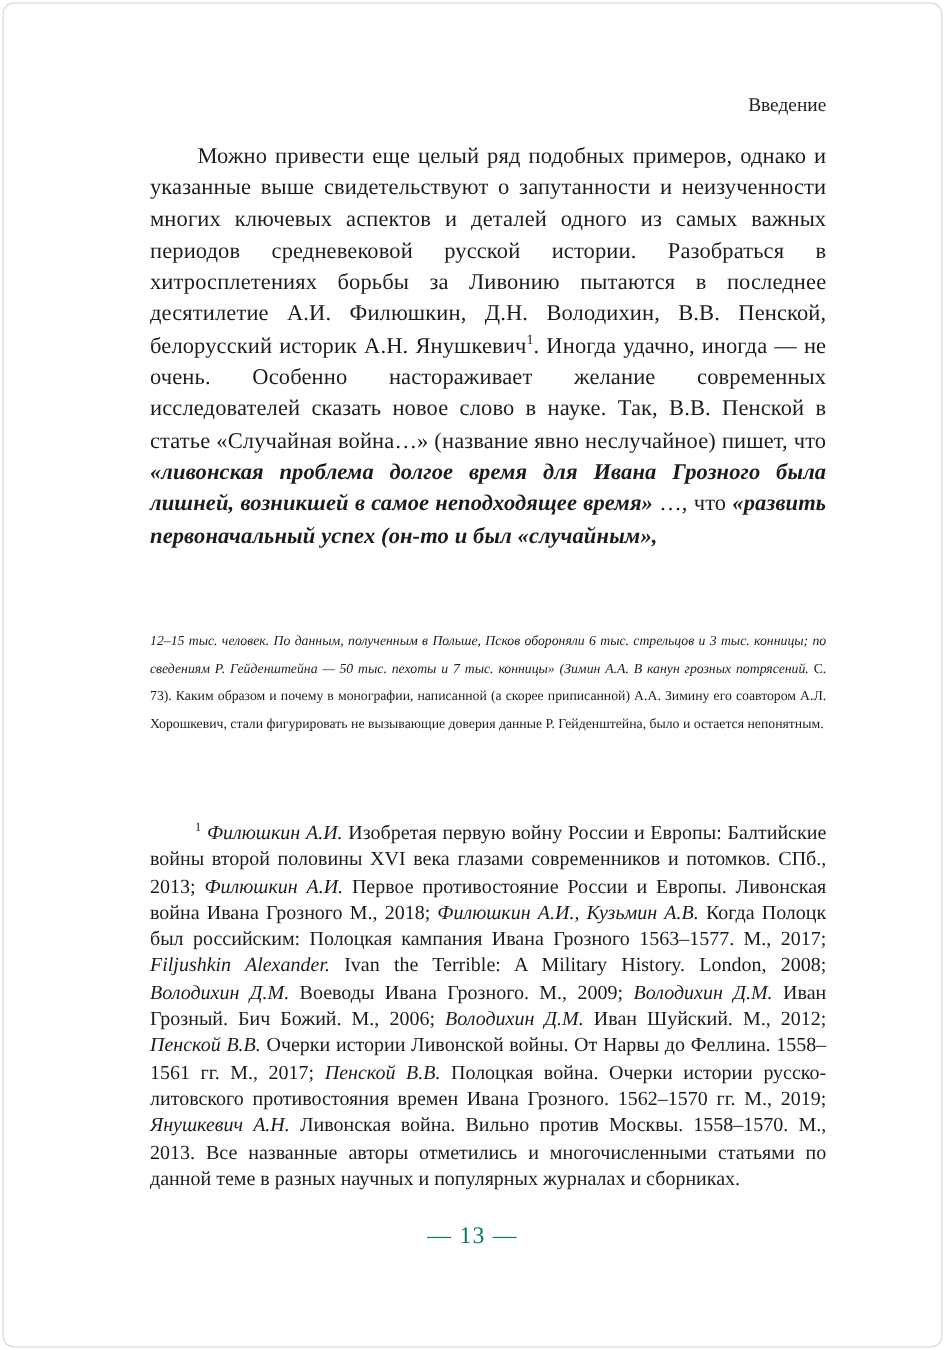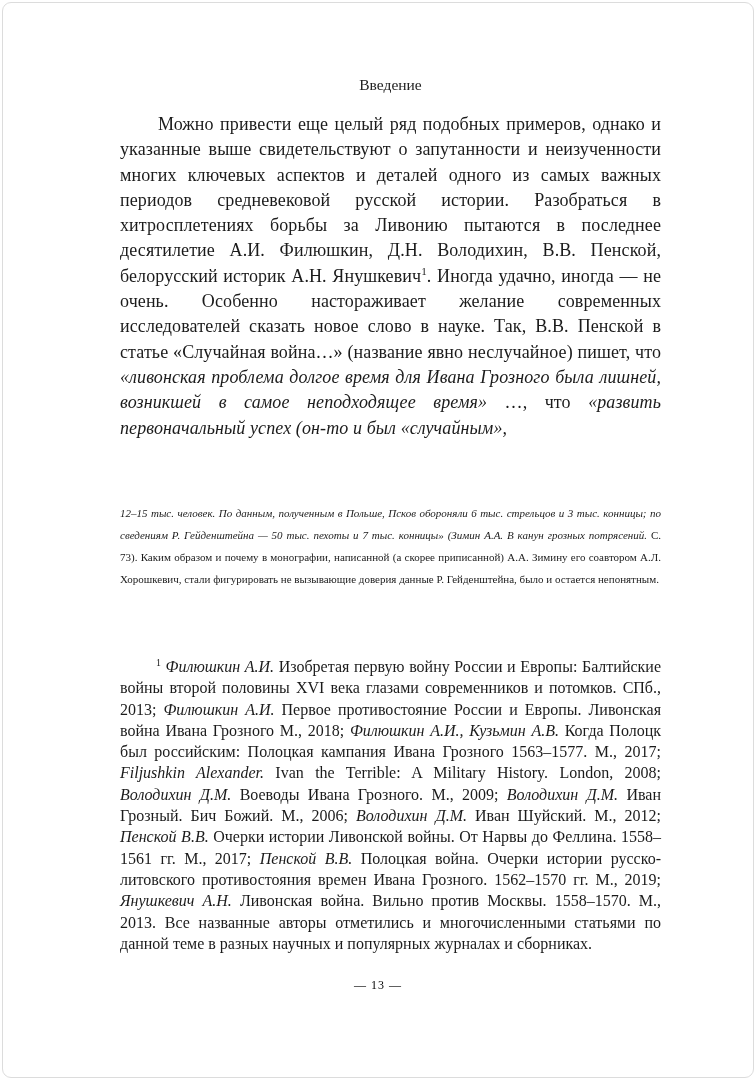--- a/index.html
+++ b/index.html
@@ -17,21 +17,21 @@
     inset: 2px;
     border: 1px solid #dcdcdc;
     border-radius: 9px;
     pointer-events: none;
   }
   .running-head {
     position: absolute;
     top: 76px;
     left: 120px;
     width: 541px;
-    text-align: center;
+    text-align: right;
     font-size: 15.5px;
     color: #222222;
   }
   p { margin: 0; }
   .main-paragraph {
     position: absolute;
     top: 112px;
     left: 120px;
     width: 541px;
     font-size: 18px;
@@ -58,26 +58,26 @@
     line-height: 21.3px;
     text-align: justify;
     text-indent: 36px;
   }
   .page-number {
     position: absolute;
     top: 978px;
     left: 0;
     width: 756px;
     text-align: center;
-    font-size: 12px;
-    color: #000000;
+    font-size: 19px;
+    color: #0f766e;
     letter-spacing: 1px;
   }
   .i  { font-style: italic; }
-  .bi { font-style: italic; font-weight: normal; }
+  .bi { font-style: italic; font-weight: bold; }
   sup { font-size: 0.62em; line-height: 0; }
 </style>
 </head>
 <body>
 
 <div class="sheet">
   <div class="frame"></div>
 
   <div class="running-head">Введение</div>
 

